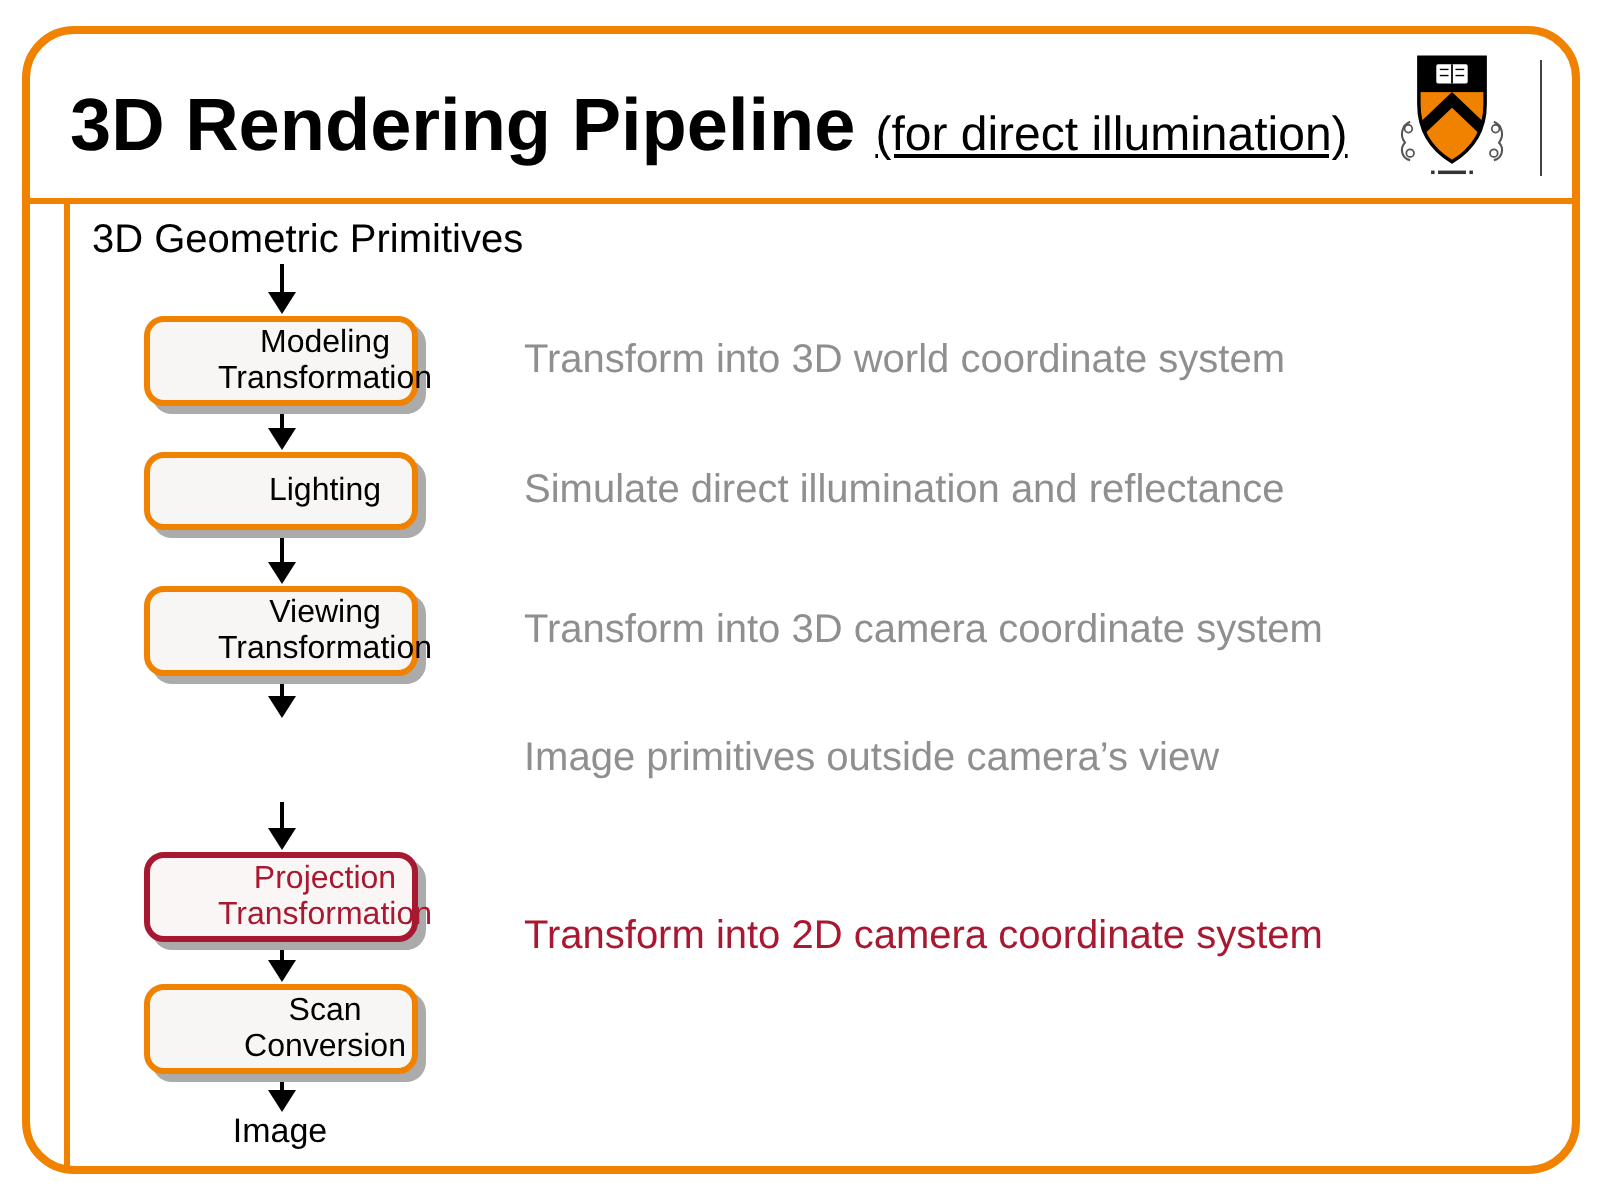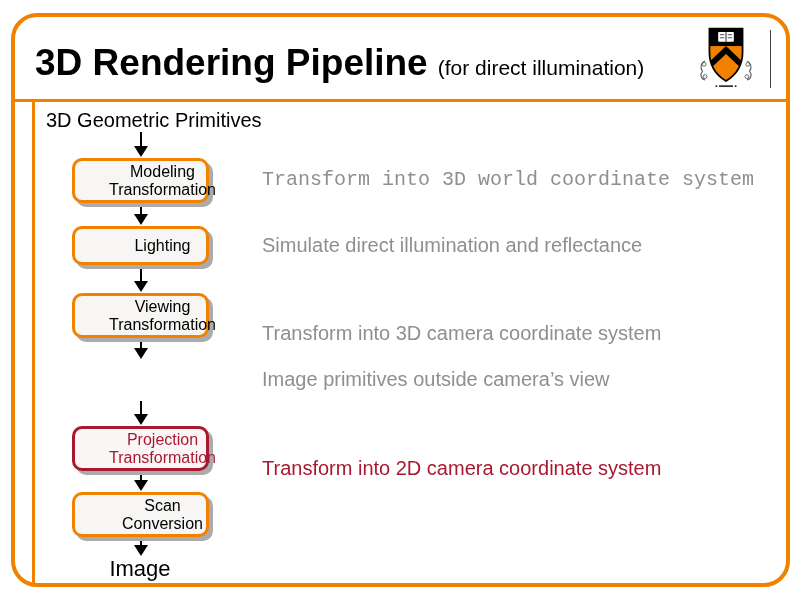--- a/index.html
+++ b/index.html
@@ -19,47 +19,47 @@
   .slide-border{position:absolute;left:11px;top:13px;width:779px;height:574px;
     border:4px solid var(--accent-orange);border-radius:26px;}
   .title-divider{position:absolute;left:11px;top:99px;width:779px;height:3px;
     background:var(--accent-orange);}
   .margin-rule{position:absolute;left:32px;top:99px;width:3px;height:487px;
     background:var(--accent-orange);}
 
   
   .title-row{position:absolute;left:35px;top:42px;display:flex;align-items:baseline;gap:10px;white-space:nowrap;}
   .title{font-size:37px;font-weight:bold;color:var(--text-black);}
-  .subtitle{font-size:21px;color:var(--text-black);}
+  .subtitle{font-size:24px;color:var(--text-black);text-decoration:underline;}
 
   
   .logo{position:absolute;left:698px;top:26px;width:56px;height:68px;}
   .logo-edge-line{position:absolute;left:770px;top:30px;width:1px;height:58px;background:#444;}
 
   
   .source-label{position:absolute;left:46px;top:109px;font-size:20px;color:var(--text-black);}
   .image-label{position:absolute;left:70px;top:556px;width:140px;text-align:center;
-    font-size:22px;color:var(--text-black);}
+    font-size:17px;color:var(--text-black);}
 
   
   .step-box{position:absolute;left:72px;width:137px;
     border:3px solid var(--accent-orange);border-radius:10px;
     background:var(--box-fill);box-shadow:4px 4px 0 var(--shadow-gray);
     display:flex;align-items:center;justify-content:center;
     font-size:16px;line-height:1.12;color:var(--text-black);text-align:center;}
   .step-box .step-label{width:114px;margin-left:44px;}
   .step-box.highlight{border-color:var(--highlight-red);color:var(--highlight-red);background:#FBF6F6;}
   .b0{top:158px;height:45px;} .b1{top:226px;height:39px;text-align:center;} .b2{top:293px;height:45px;}
   .b3{top:360px;height:39px;} .b4{top:426px;height:45px;} .b5{top:492px;height:45px;}
 
   
   .step-desc{position:absolute;left:262px;height:24px;line-height:24px;
     font-size:20px;color:var(--description-gray);white-space:nowrap;}
   .step-desc.highlight{color:var(--highlight-red);}
-  .d0{top:168px;font-family:Liberation Mono, monospace;} .d1{top:233px;} .d2{top:321px;} .d3{top:367px;} .d4{top:456px;} .d5{top:502px;}
+  .d0{top:168px;} .d1{top:233px;} .d2{top:303px;} .d3{top:367px;} .d4{top:456px;} .d5{top:502px;}
 
   
   .arrow{position:absolute;left:133px;width:15px;display:flex;flex-direction:column;align-items:center;}
   .arrow .shaft{width:2px;flex:1;background:#000;}
   .arrow .head{width:0;height:0;border-left:7px solid transparent;border-right:7px solid transparent;
     border-top:11px solid #000;}
   .a0{top:132px;height:25px;} .a1{top:204px;height:21px;} .a2{top:267px;height:25px;}
   .a3{top:339px;height:20px;} .a4{top:401px;height:24px;} .a5{top:472px;height:19px;}
   .a6{top:538px;height:18px;}
 </style>

